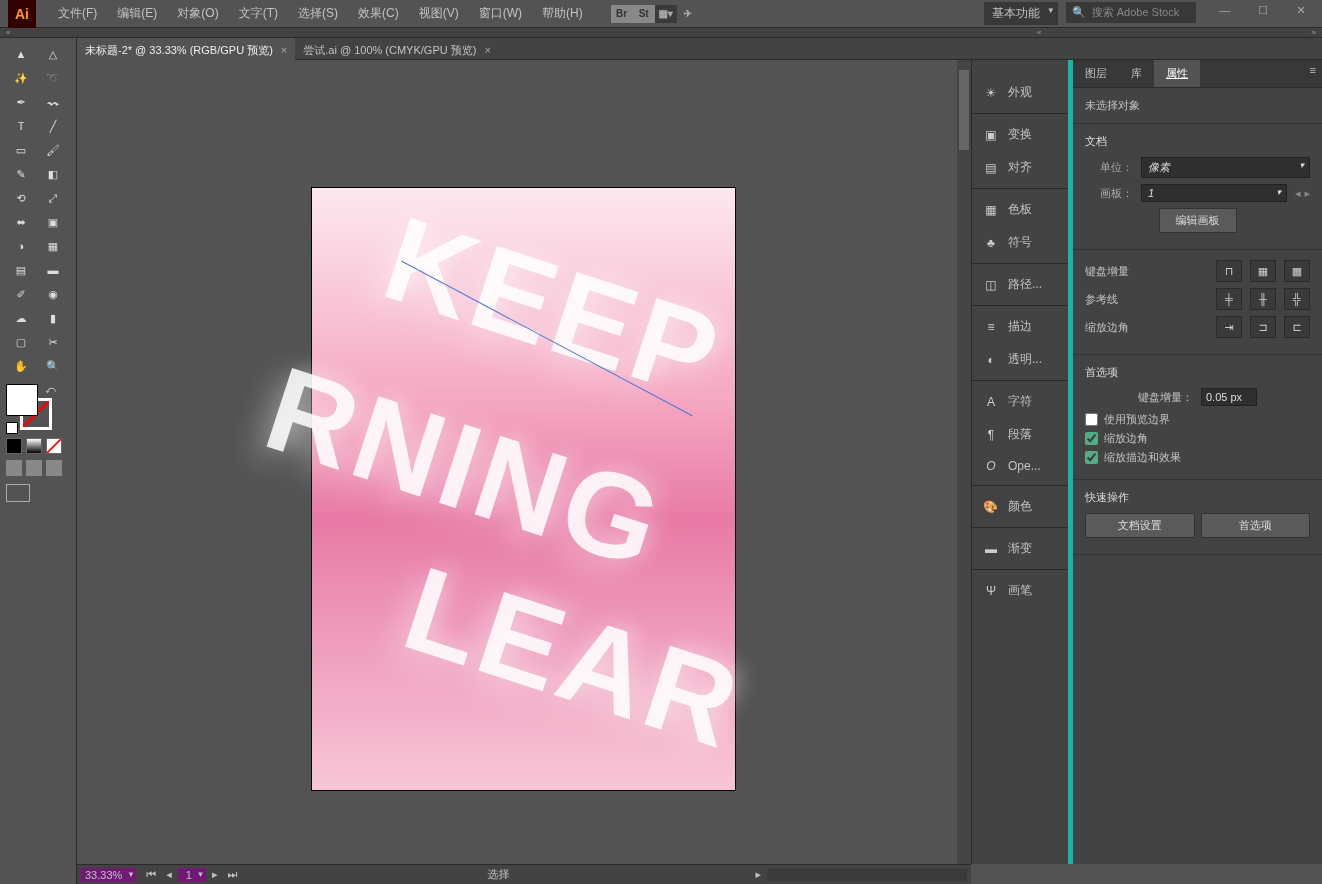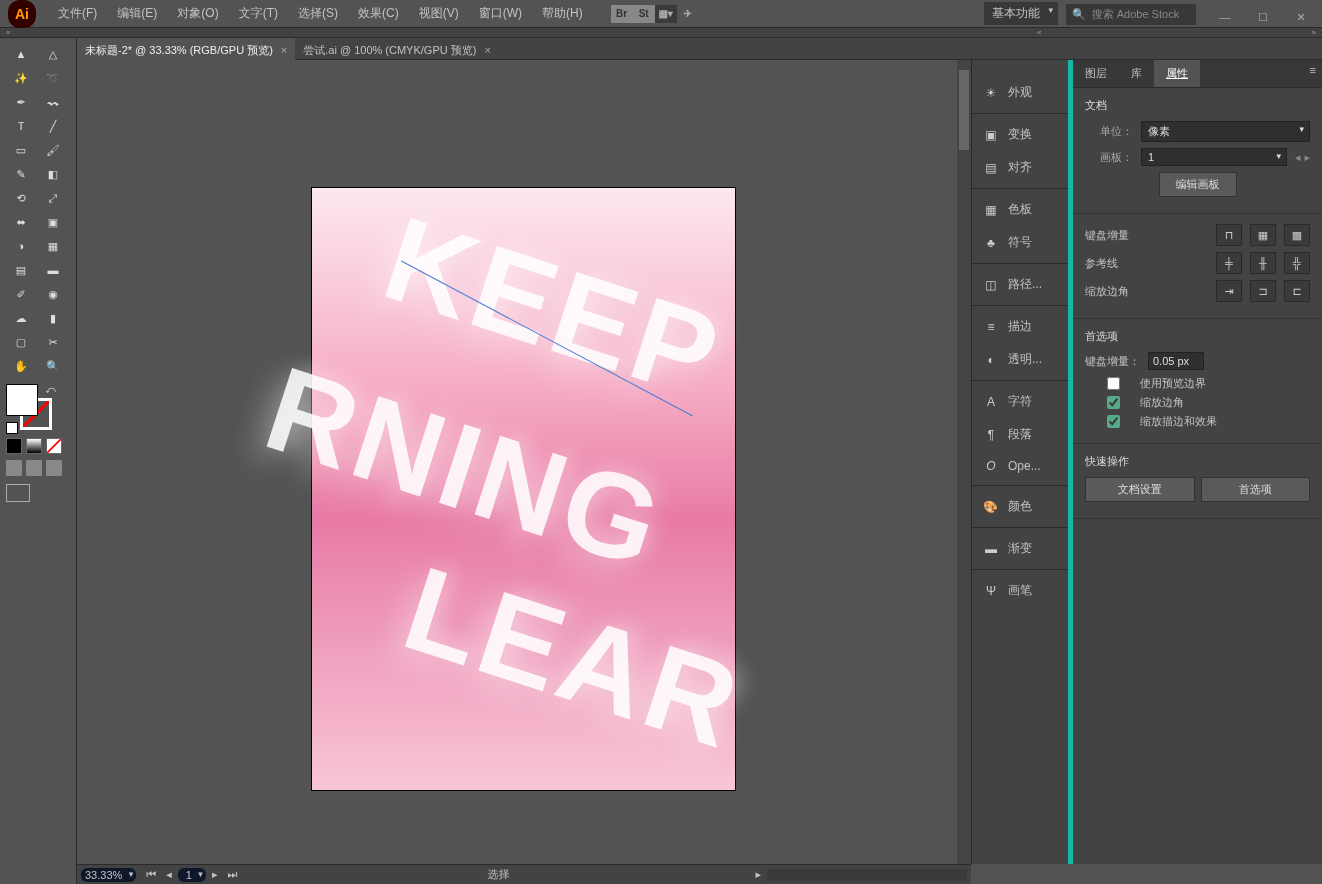--- a/index.html
+++ b/index.html
@@ -1,22 +1,22 @@
 <!DOCTYPE html>
 <html><head>
 <meta charset="utf-8">
 <style>
 * { margin: 0; padding: 0; box-sizing: border-box; font-family: "Microsoft YaHei", sans-serif; }
 body { width: 1322px; height: 884px; background: #535353; color: #c2c2c2; font-size: 11px; overflow: hidden; }
 
 
 .menubar { height: 28px; background: #535353; display: flex; align-items: center; padding: 0 8px; border-bottom: 1px solid #2a2a2a; }
-.app-logo { width: 28px; height: 28px; background: #330000; color: #ff9a00; font-weight: bold; display: flex; align-items: center; justify-content: center; font-size: 14px; margin-right: 12px; border-radius: 12px; }
+.app-logo { width: 28px; height: 28px; background: #330000; color: #ff9a00; font-weight: bold; display: flex; align-items: center; justify-content: center; font-size: 14px; margin-right: 12px; }
 .menu-item { padding: 0 10px; cursor: pointer; font-size: 12px; }
-.menubar-right { margin-left: auto; display: flex; align-items: flex-end; gap: 8px; }
+.menubar-right { margin-left: auto; display: flex; align-items: flex-start; gap: 8px; }
 .menubar-icon { width: 22px; height: 18px; background: #888; display: flex; align-items: center; justify-content: center; font-size: 10px; color: #333; font-weight: bold; }
 .menubar-icon.dark { background: #3a3a3a; color: #aaa; }
 .workspace-dd { background: #383838; padding: 3px 18px 3px 8px; position: relative; font-size: 12px; }
 .workspace-dd::after { content: "▾"; position: absolute; right: 5px; top: 3px; font-size: 9px; }
 .search-box { background: #383838; padding: 3px 6px; width: 130px; color: #888; display: flex; align-items: center; gap: 6px; }
 .win-controls { display: flex; gap: 12px; margin-left: 8px; color: #aaa; }
 .win-btn { width: 26px; height: 16px; display: flex; align-items: center; justify-content: center; cursor: pointer; }
 
 
 .collapse-bar { height: 10px; background: #424242; display: flex; justify-content: space-between; border-bottom: 1px solid #2a2a2a; }
@@ -56,33 +56,33 @@
 .panel-item { display: flex; align-items: center; gap: 8px; padding: 8px 10px; cursor: pointer; font-size: 12px; }
 .panel-item .icn { width: 18px; display: flex; justify-content: center; color: #ccc; }
 .panel-sep { height: 1px; background: #2a2a2a; margin: 4px 0; }
 
 .right-panels { width: 254px; background: #434343; border-left: 5px solid #14b8a6; display: flex; flex-direction: column; }
 .rp-tabs { display: flex; background: #383838; border-bottom: 1px solid #2a2a2a; }
 .rp-tab { padding: 6px 12px; font-size: 11px; cursor: pointer; }
 .rp-tab.active { background: #535353; color: #fff; text-decoration: underline; }
 .rp-section { padding: 10px 12px; border-bottom: 1px solid #333; }
 .rp-section-title { color: #ddd; margin-bottom: 8px; font-size: 11px; }
-.rp-row { display: flex; align-items: center; gap: 8px; margin-bottom: 6px; }
+.rp-row { display: flex; align-items: center; gap: 8px; margin-bottom: 6px; justify-content: center; }
 .rp-label { width: 48px; text-align: right; color: #aaa; font-size: 11px; }
-.rp-select { background: #2f2f2f; border: 1px solid #222; color: #ddd; padding: 2px 18px 2px 6px; font-size: 11px; position: relative; flex: 1; }
+.rp-select { background: #2f2f2f; border: 1px solid #222; color: #ddd; padding: 2px 18px 2px 6px; font-size: 11px; position: relative; flex: 1; font-style: italic; }
 .rp-select::after { content: "▾"; position: absolute; right: 5px; top: 2px; font-size: 9px; }
 .rp-button { background: #5a5a5a; border: 1px solid #333; padding: 4px 16px; color: #ddd; cursor: pointer; font-size: 11px; }
 .rp-icon-btn { width: 26px; height: 22px; background: #3a3a3a; border: 1px solid #2a2a2a; display: flex; align-items: center; justify-content: center; color: #ccc; cursor: pointer; }
-.rp-check { display: flex; align-items: center; gap: 20px; margin-bottom: 4px; margin-left: 22px; }
+.rp-check { display: flex; align-items: center; gap: 6px; margin-bottom: 4px; }
 .rp-check input { accent-color: #5a8; }
 .rp-input { background: #2f2f2f; border: 1px solid #222; color: #ddd; padding: 2px 4px; width: 56px; font-size: 11px; }
 .arrow-btns { display: flex; gap: 4px; color: #888; }
 
 .statusbar { height: 20px; background: #434343; border-top: 1px solid #2a2a2a; display: flex; align-items: center; padding: 0 4px; gap: 6px; position: absolute; bottom: 0; left: 77px; right: 351px; font-size: 11px; }
-.status-zoom { background: #0f172a; padding: 1px 14px 1px 4px; position: relative; border-radius: 6px; }
+.status-zoom { background: #701a75; padding: 1px 14px 1px 4px; position: relative; }
 .status-zoom::after { content: "▾"; position: absolute; right: 3px; top: 1px; font-size: 9px; }
 .status-nav { display: flex; gap: 2px; }
 .status-nav span { padding: 0 4px; cursor: pointer; }
 </style>
 </head>
 <body>
 
 <div class="menubar">
   <div class="app-logo">Ai</div>
   <div class="menu-item">文件(F)</div>
@@ -266,20 +266,23 @@
   </div>
 
   <div class="right-panels">
     <div class="rp-tabs">
       <div class="rp-tab">图层</div>
       <div class="rp-tab">库</div>
       <div class="rp-tab active">属性</div>
       <div style="margin-left:auto;padding:4px 6px">≡</div>
     </div>
 
+    <div class="rp-section">
+      <div>未选择对象</div>
+    </div>
 
     <div class="rp-section">
       <div class="rp-section-title">文档</div>
       <div class="rp-row">
         <div class="rp-label">单位：</div>
         <div class="rp-select">像素</div>
       </div>
       <div class="rp-row">
         <div class="rp-label">画板：</div>
         <div class="rp-select">1</div>

